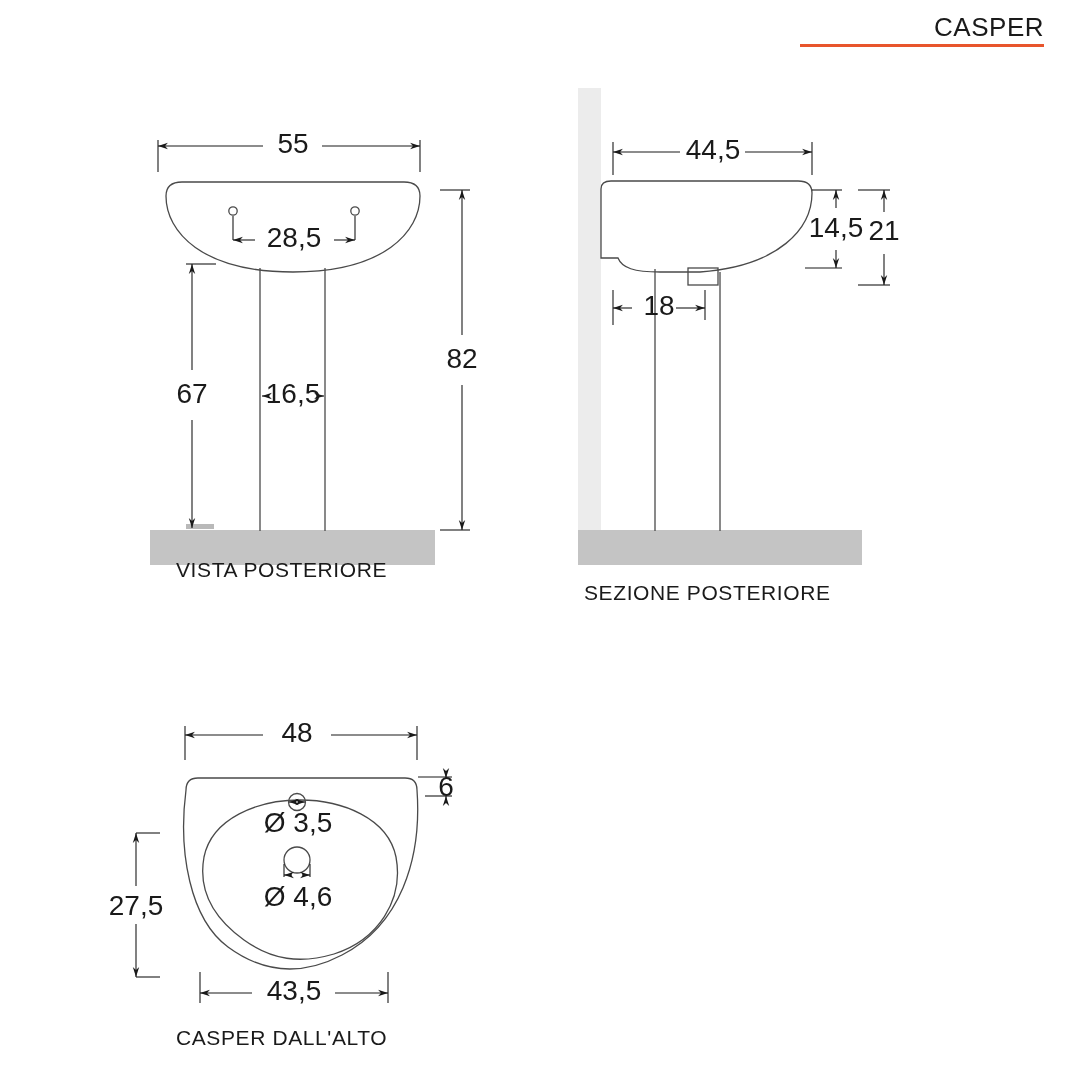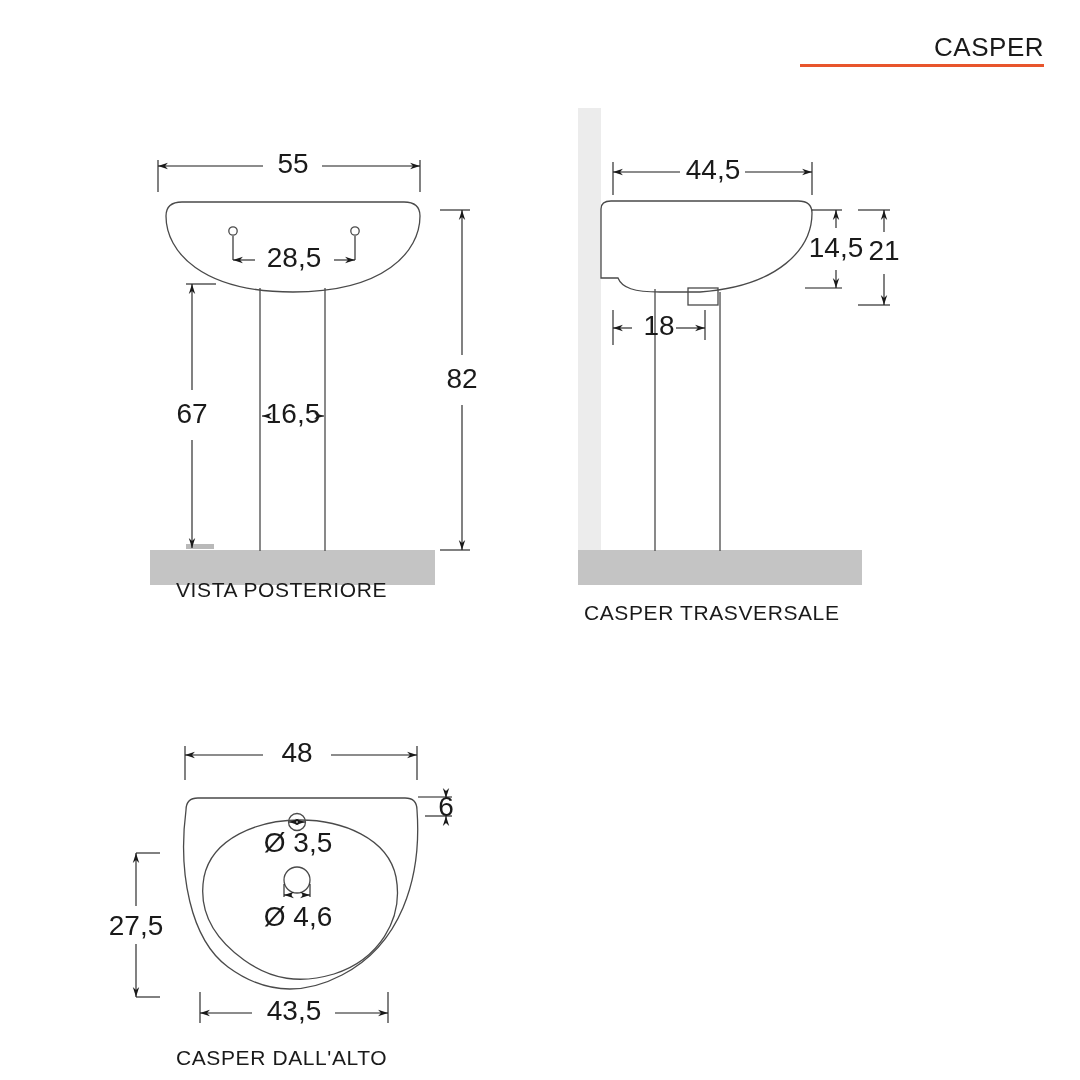--- a/index.html
+++ b/index.html
@@ -14,21 +14,20 @@
     font-family: "Liberation Sans", sans-serif;
     color: #1a1a1a;
     position: relative;
     overflow: hidden;
   }
   #sheet {
     position: absolute;
     left: 0; top: 0;
     width: 1080px;
     height: 855px;
-    margin-top: 20px;
   }
   .brand-title {
     position: absolute;
     right: 36px;
     top: 12px;
     font-size: 26px;
     letter-spacing: 0.5px;
     color: #1a1a1a;
     font-family: "Liberation Sans", sans-serif;
     white-space: nowrap;
@@ -282,16 +281,16 @@
         <line class="extline" x1="284" y1="864" x2="284" y2="877"></line>
         <line class="extline" x1="310" y1="864" x2="310" y2="877"></line>
         <line class="dimline" x1="284" y1="875" x2="292" y2="875" marker-start="url(#arrOut)"></line>
         <line class="dimline" x1="302" y1="875" x2="310" y2="875" marker-end="url(#arrIn)"></line>
         <text class="dimtext" x="298" y="899">Ø 4,6</text>
       </g>
     </g>
   </svg>
 
   <div class="view-caption" style="left:176px; top:558px;">VISTA POSTERIORE</div>
-  <div class="view-caption" style="left:584px; top:581px;">CASPER TRASVERSALE</div>
+  <div class="view-caption" style="left:584px; top:581px;">SEZIONE POSTERIORE</div>
   <div class="view-caption" style="left:176px; top:1026px;">CASPER DALL'ALTO</div>
 
 </div>
 
 </body></html>

